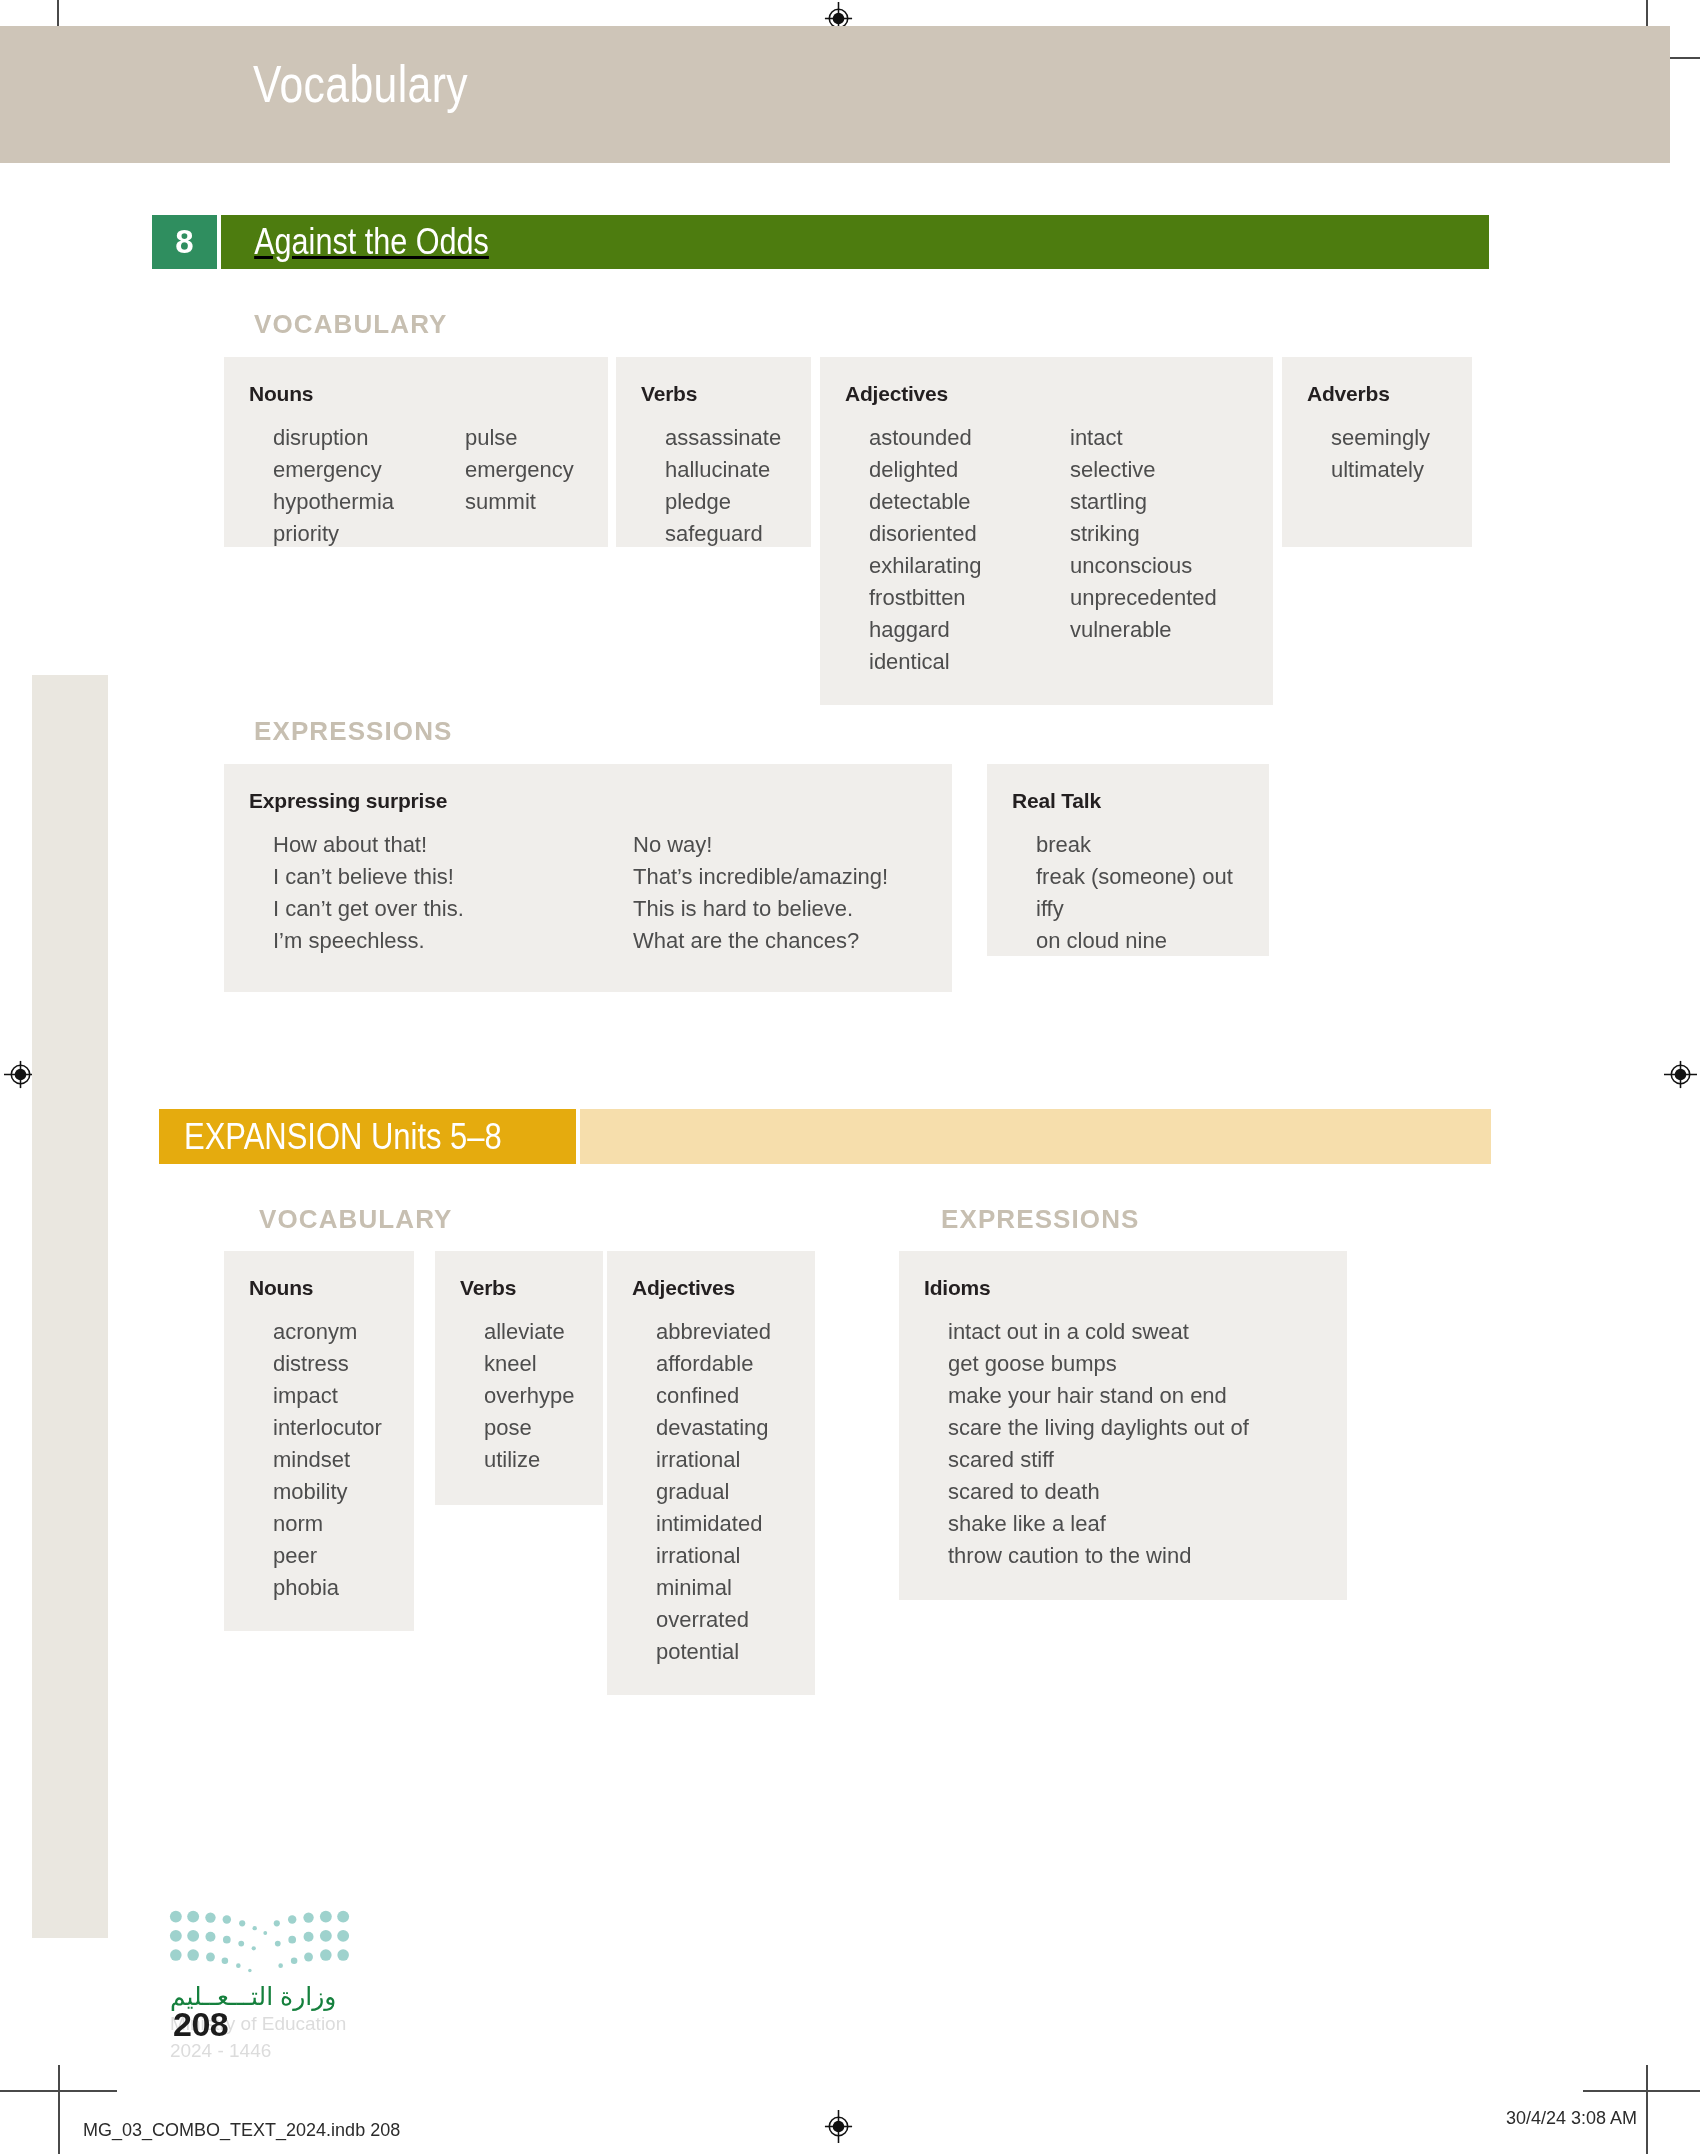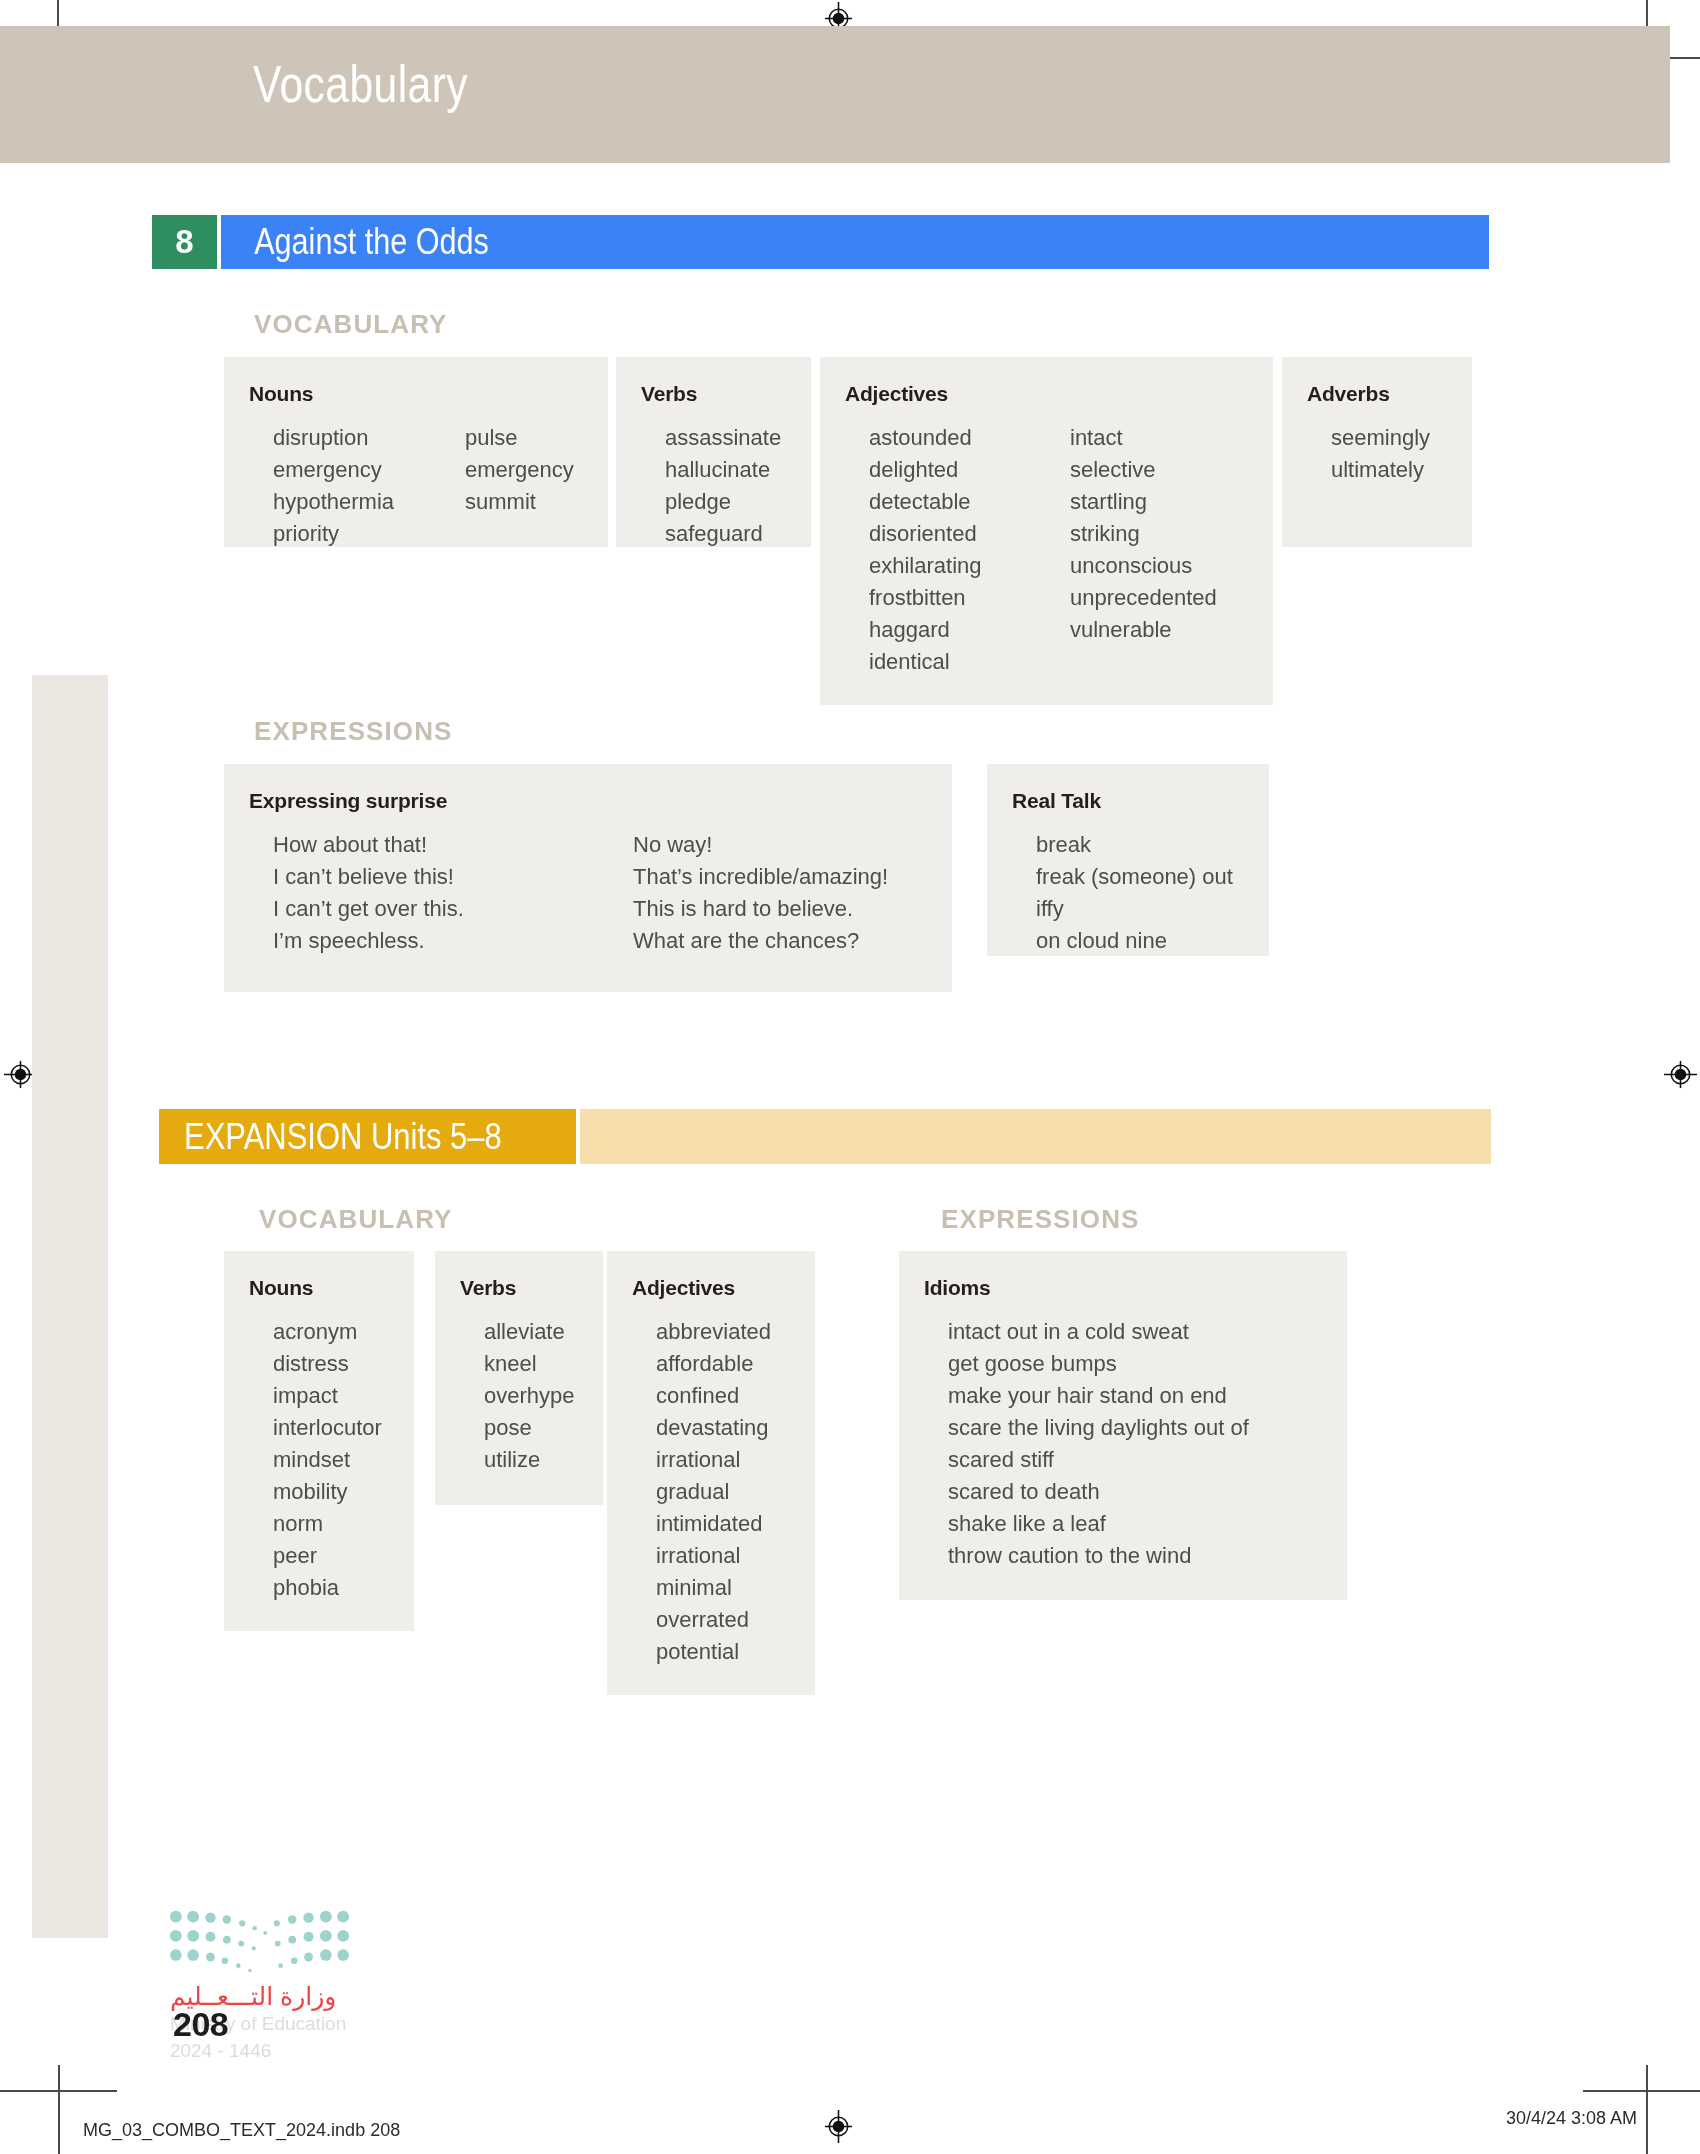--- a/index.html
+++ b/index.html
@@ -85,24 +85,25 @@
     color: #ffffff;
     font-size: 33px;
     font-weight: 700;
     display: flex;
     align-items: center;
     justify-content: center;
     font-family: "Liberation Sans Narrow", "Liberation Sans", sans-serif;
   }
   .unit-name-wrap {
     flex: 1;
-    background: #3b82f6;
+    background: #4d7c0f;
     margin-left: 3.8px;
     display: flex;
     align-items: center;
+    text-decoration: underline;
   }
   .unit-name {
     color: #ffffff;
     font-size: 36px;
     padding-left: 39px;
     font-family: "Liberation Sans Narrow", "Liberation Sans", sans-serif;
     transform: scaleX(0.85);
     transform-origin: left center;
     white-space: nowrap;
   }
@@ -179,21 +180,21 @@
     top: 1907px;
     width: 183px;
     height: 154px;
   }
   .moe-dots { position:absolute; left:0; top:0; width:183px; height:75px; }
   .moe-ar {
     position: absolute;
     left: 1.9px;
     top: 75px;
     font-size: 25px;
-    color: #ef4444;
+    color: #15803d;
     direction: rtl;
     letter-spacing: 1px;
     white-space: nowrap;
   }
   .moe-en {
     position: absolute;
     left: 1.9px;
     top: 106px;
     font-size: 19px;
     color: #dcdcdc;

